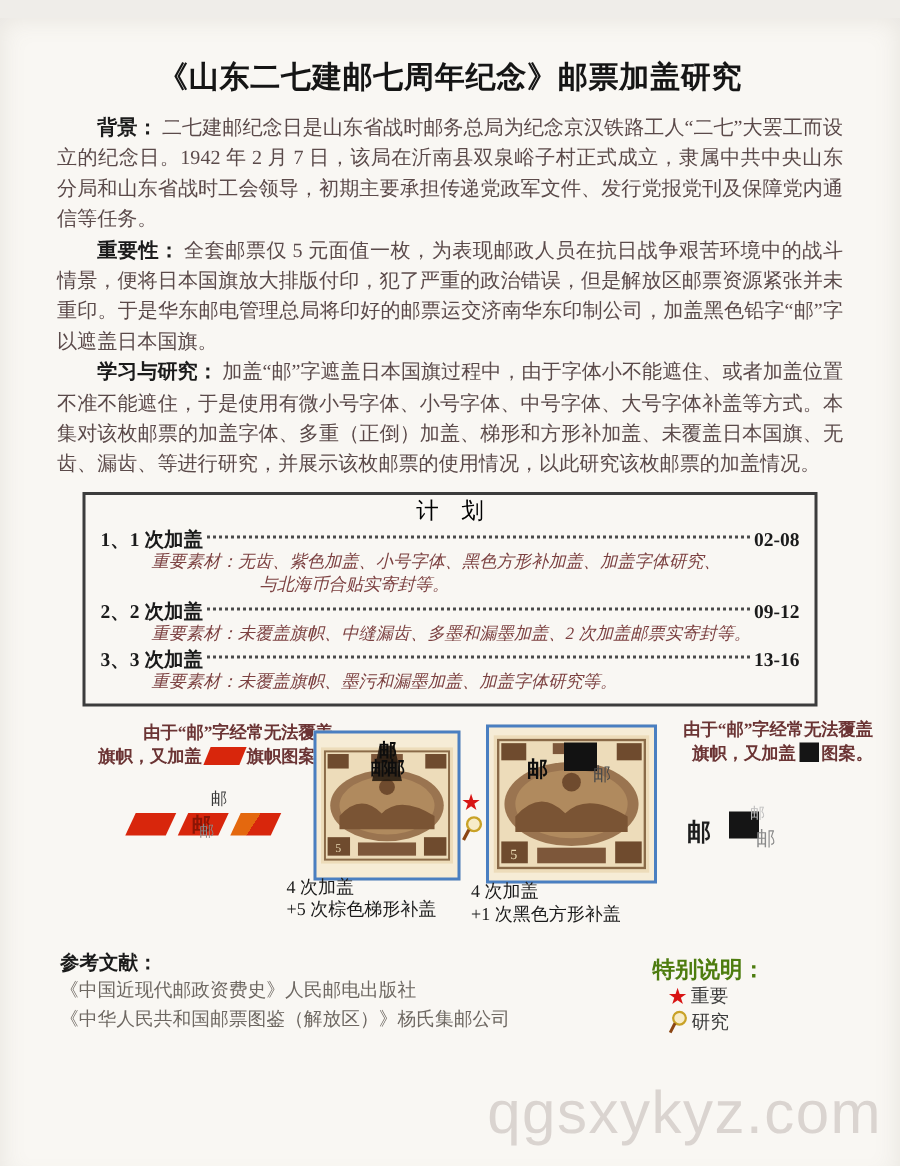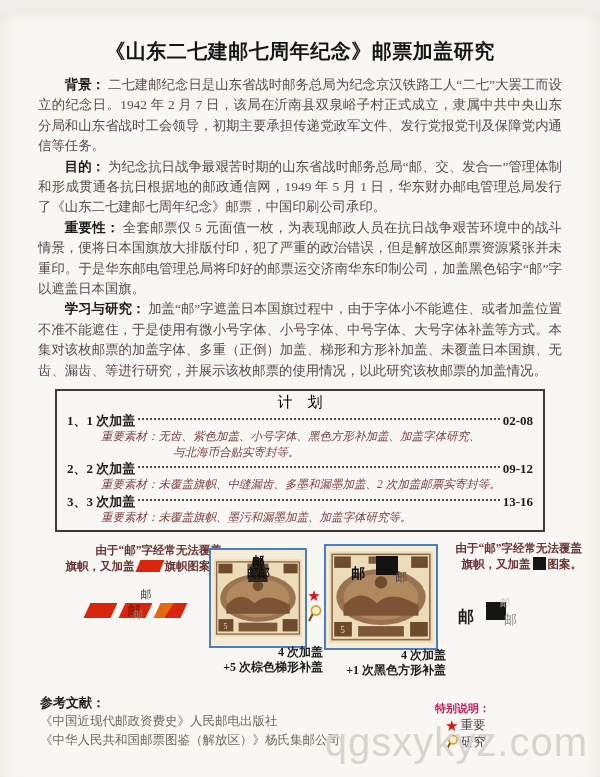--- a/index.html
+++ b/index.html
@@ -48,51 +48,48 @@
   #stamp1 { left:209px; top:12px; width:88px; height:90px; }
   #stamp2 { left:324px; top:8px; width:104px; height:96px; }
   .stamp svg { width:100%; height:100%; display:block; }
   .op1 { position:absolute; left:50%; top:5px; transform:translateX(-50%); text-align:center; width:34px; }
   .trap { position:absolute; left:50%; top:3px; transform:translateX(-50%); width:20px; height:24px; background:#241a10; clip-path:polygon(25% 0,75% 0,100% 100%,0 100%); opacity:.88; }
   .op1-line { position:relative; font-size:12px; font-weight:700; color:#0d0d0d; line-height:12px; letter-spacing:-1px; }
   .op2 { position:absolute; left:0; top:10px; width:100%; height:40px; }
   .op2 .char-left { position:absolute; left:23%; top:9px; font-size:14px; font-weight:700; color:#0d0d0d; }
   .op2 .square { position:absolute; left:45%; top:0; width:22px; height:19px; background:#121212; }
   .op2 .char-right { position:absolute; left:63%; top:13px; font-size:12px; color:#4a4a4a; }
-  .caption { position:absolute; text-align:right; font-size:12px; font-weight:700; color:#1b1b1b; line-height:15px; }
+  .caption { position:absolute; text-align:left; font-size:12px; font-weight:400; color:#1b1b1b; line-height:15px; }
   #caption1 { left:191px; top:109px; width:132px; }
   #caption2 { left:314px; top:112px; width:132px; }
   .mid-icons { position:absolute; left:304px; top:52px; width:20px; text-align:center; }
   .star { color:#d81414; font-size:15px; line-height:16px; font-family:"DejaVu Sans", sans-serif; }
   
   .bottom { position:relative; height:95px; margin-top:6px; }
   .refs { position:absolute; left:40px; top:0; }
   .refs-title { font-weight:700; font-size:13px; color:#1b1b1b; line-height:18px; }
   .ref-line { font-size:12.5px; color:#6e6862; line-height:19px;font-family:Liberation Serif, serif; }
   .legend { position:absolute; left:435px; top:5px; }
-  .legend-title { font-weight:700; font-size:11px; color:#be185d; line-height:18px; }
+  .legend-title { font-weight:700; font-size:15px; color:#4d7c0f; line-height:18px; }
   .legend-item { display:flex; align-items:center; margin-left:10px; font-size:12.5px; color:#3d3d3d; line-height:17px; gap:2px; }
   .watermark {
     position:absolute; right:12px; bottom:24px;
     font-family:"Liberation Sans", sans-serif; font-size:40px; color:#dad4d0; letter-spacing:1px;
   }
 </style>
 </head>
 <body>
 
 <div class="page">
 
   <h1 class="title">《山东二七建邮七周年纪念》邮票加盖研究</h1>
 
   <div class="body-text">
     <p>
       <span class="plabel">背景：</span><span>二七建邮纪念日是山东省战时邮务总局为纪念京汉铁路工人“二七”大罢工而设立的纪念日。1942 年 2 月 7 日，该局在沂南县双泉峪子村正式成立，隶属中共中央山东分局和山东省战时工会领导，初期主要承担传递党政军文件、发行党报党刊及保障党内通信等任务。</span>
-    </p>
-    <p>
-      <span class="plabel">目的：</span><span>为纪念抗日战争最艰苦时期的山东省战时邮务总局“邮、交、发合一”管理体制和形成贯通各抗日根据地的邮政通信网，1949 年 5 月 1 日，华东财办邮电管理总局发行了《山东二七建邮七周年纪念》邮票，中国印刷公司承印。</span>
     </p>
     <p>
       <span class="plabel">重要性：</span><span>全套邮票仅 5 元面值一枚，为表现邮政人员在抗日战争艰苦环境中的战斗情景，便将日本国旗放大排版付印，犯了严重的政治错误，但是解放区邮票资源紧张并未重印。于是华东邮电管理总局将印好的邮票运交济南华东印制公司，加盖黑色铅字“邮”字以遮盖日本国旗。</span>
     </p>
     <p>
       <span class="plabel">学习与研究：</span><span>加盖“邮”字遮盖日本国旗过程中，由于字体小不能遮住、或者加盖位置不准不能遮住，于是使用有微小号字体、小号字体、中号字体、大号字体补盖等方式。本集对该枚邮票的加盖字体、多重（正倒）加盖、梯形和方形补加盖、未覆盖日本国旗、无齿、漏齿、等进行研究，并展示该枚邮票的使用情况，以此研究该枚邮票的加盖情况。</span>
     </p>
   </div>
 
   <div class="plan-box">

